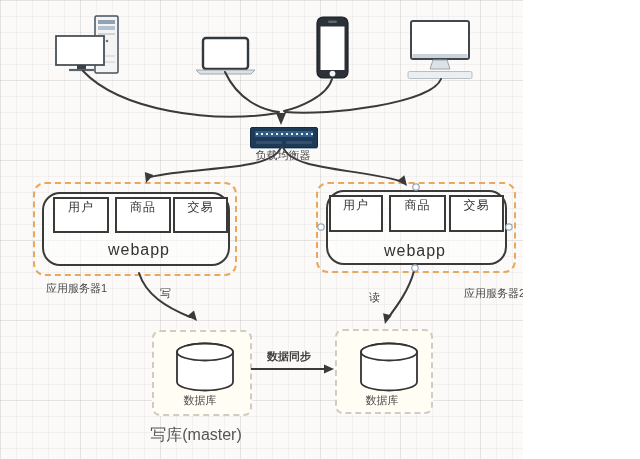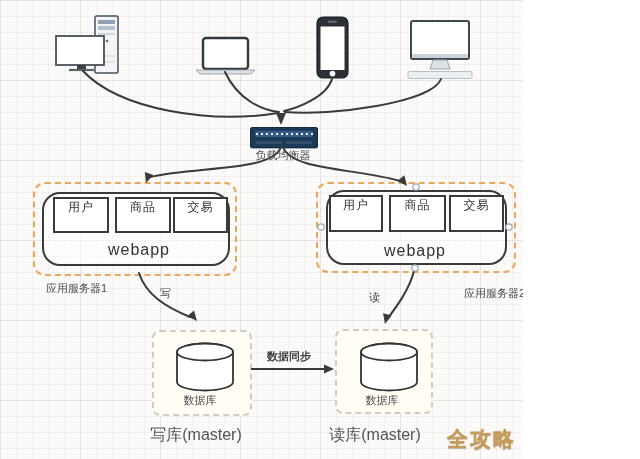--- a/index.html
+++ b/index.html
@@ -163,16 +163,14 @@
   <div class="abs webapp center layer3" style="left:375px;top:242px;width:80px;">webapp</div>
   <div class="abs label layer3" style="left:464px;top:286px;">应用服务器2</div>
 
   <div class="abs tiny layer3" style="left:160px;top:286px;">写</div>
   <div class="abs tiny layer3" style="left:369px;top:290px;">读</div>
   <div class="abs tiny center layer3" style="left:258px;top:349px;width:62px;font-weight:bold;">数据同步</div>
 
   <div class="abs label center layer3" style="left:160px;top:393px;width:80px;">数据库</div>
   <div class="abs label center layer3" style="left:342px;top:393px;width:80px;">数据库</div>
   <div class="abs caption center layer3" style="left:146px;top:425px;width:100px;">写库(master)</div>
-  <div class="abs caption center layer3" style="left:325px;top:425px;width:100px;">读库(master)</div>
 
-  <div class="abs watermark layer3" style="right:7px;bottom:6px;color:#c79a55;">全攻略</div>
 </div>
 
 </body></html>

